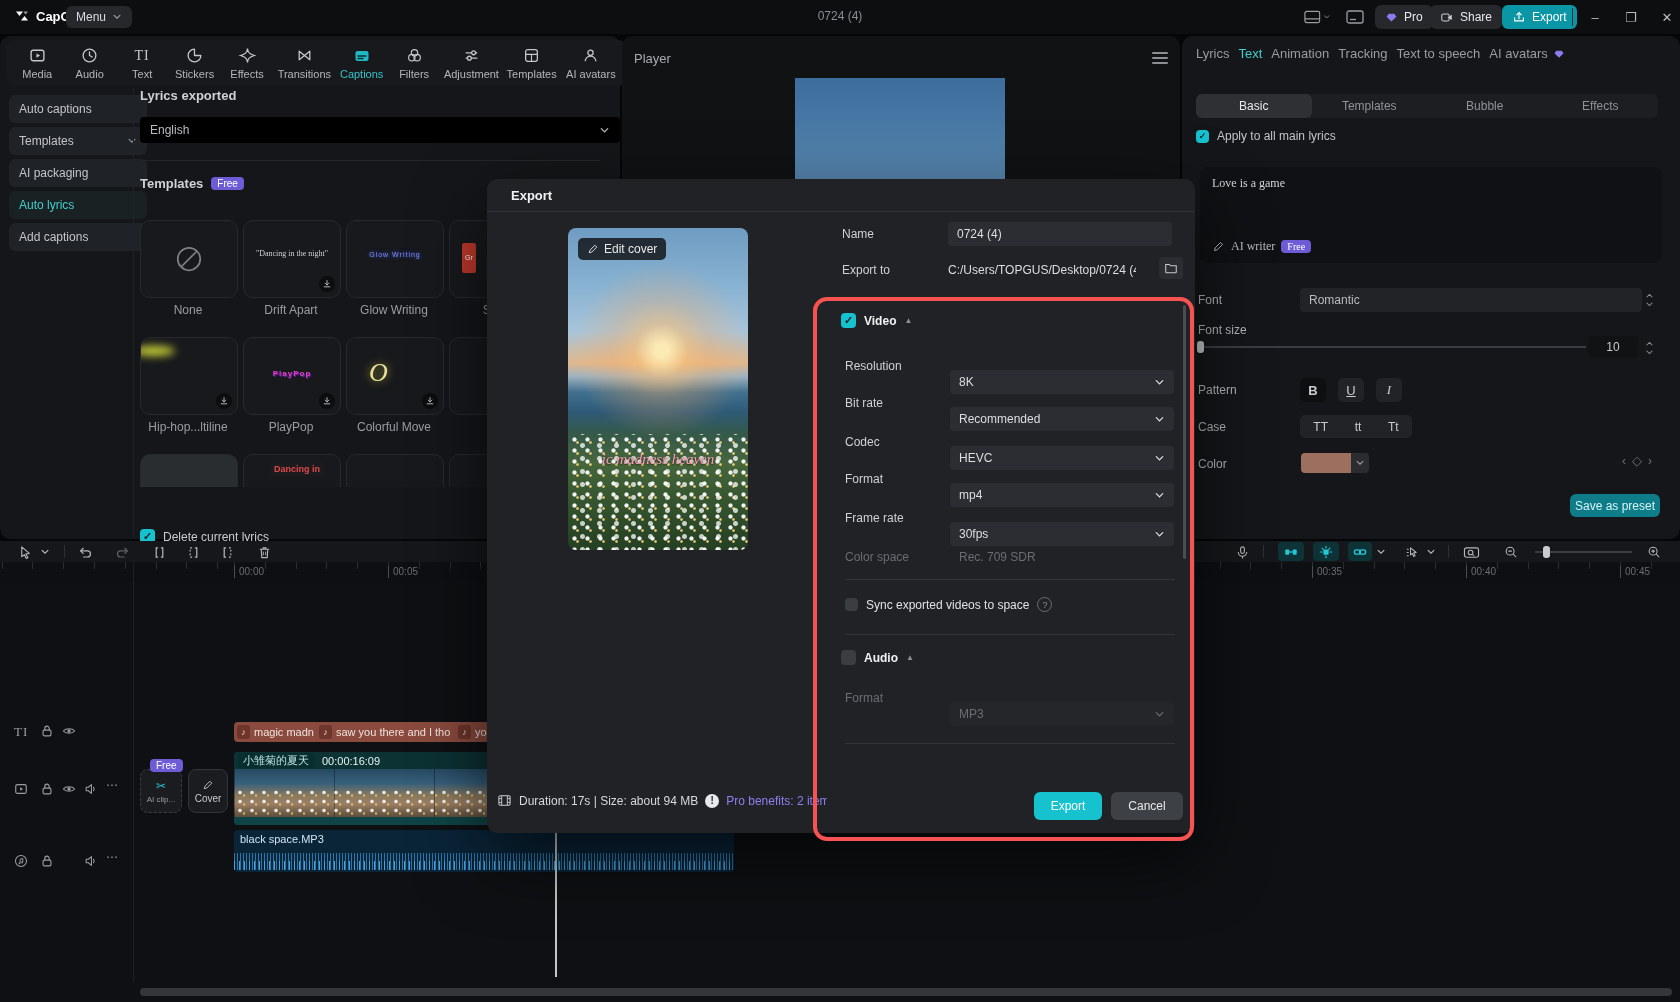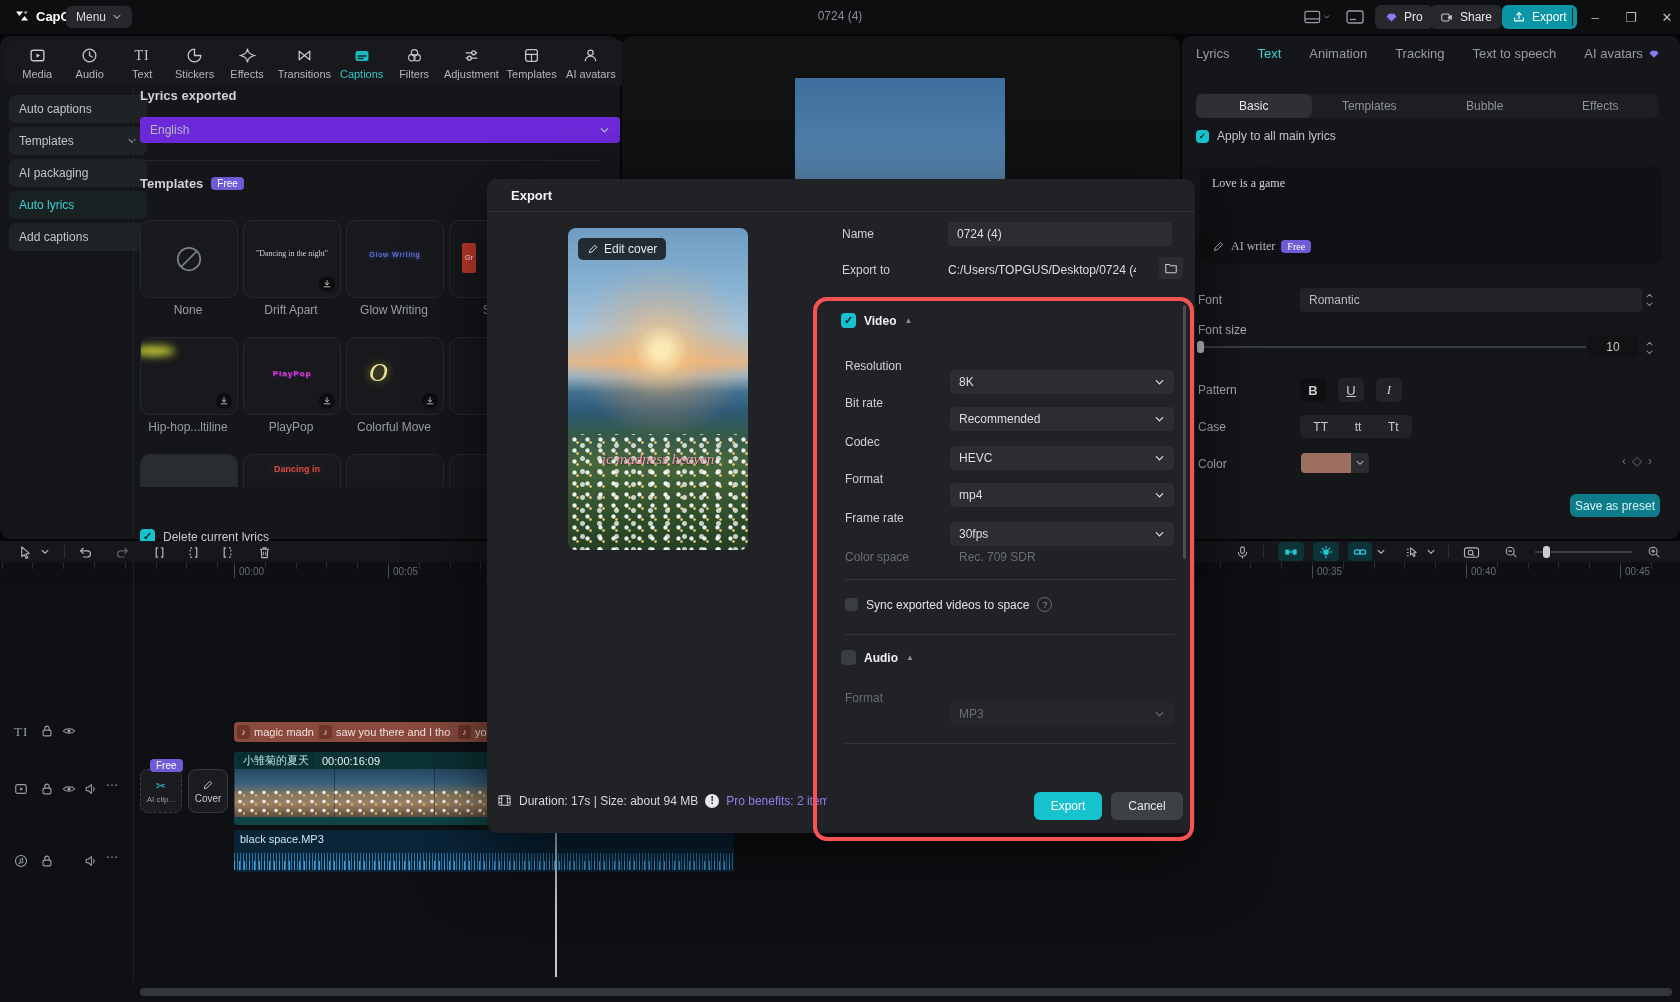--- a/index.html
+++ b/index.html
@@ -33,39 +33,39 @@
   .rb-item.active .rb-ic{color:#35c3c9;}
   .rb-ti{font-family:"Liberation Serif",serif;font-size:14px;letter-spacing:1px;}
 
   
   .sb-item{left:9px;width:118px;height:28px;background:#1f2226;border-radius:6px;display:flex;align-items:center;padding:0 10px;color:#c3c5c8;justify-content:space-between;}
   .sb-item.active{background:#1a2123;color:#3ecfcf;}
   #sb-divider{left:133px;top:52px;width:1px;height:449px;background:#202327;}
 
   
   .sec-label{color:#cfd1d4;font-weight:bold;font-size:13px;}
-  #lang-select{left:140px;top:117px;width:460px;height:26px;background:#6d28d9;border-radius:4px;display:flex;align-items:center;justify-content:space-between;padding:0 10px;color:#b9bbbe;}
+  #lang-select{left:140px;top:117px;width:460px;height:26px;background:#000000;border-radius:4px;display:flex;align-items:center;justify-content:space-between;padding:0 10px;color:#b9bbbe;}
   .free-badge{background:#6e5bd6;color:#fff;font-size:10px;border-radius:4px;padding:1px 6px;font-weight:normal;}
   #tpl-grid{left:140px;top:218px;width:470px;height:269px;overflow:hidden;}
   .card{position:absolute;width:96px;height:76px;background:#17191c;border:1px solid #26292d;border-radius:10px;overflow:hidden;}
   .card-label{position:absolute;width:96px;text-align:center;color:#9a9da1;font-size:12px;}
   .dl-badge{position:absolute;right:5px;bottom:5px;width:16px;height:16px;border-radius:50%;background:rgba(10,10,12,.8);color:#d6d8da;display:flex;align-items:center;justify-content:center;}
   #delete-row{left:140px;top:493px;gap:8px;}
   .check{width:15px;height:15px;border-radius:4px;background:#16c2cd;color:#04282b;font-size:11px;display:flex;align-items:center;justify-content:center;font-weight:bold;}
   .check.off{background:#3a3d42;color:transparent;}
 
   
   #player-head{left:12px;top:8px;width:534px;height:28px;justify-content:space-between;color:#a9abaf;font-size:13px;}
   #player-video{left:173px;top:42px;width:210px;height:420px;background:
     radial-gradient(circle at 50% 76%, rgba(255,214,150,.85), rgba(255,175,95,.35) 16%, transparent 42%),
     linear-gradient(180deg,#3c6d9c 0%,#6d9cc0 42%,#9dbfd6 60%,#c9a57e 72%,#3d6a8a 79%,#274b66 100%);}
   .hamburger span{display:block;width:16px;height:2px;background:#8b8e92;margin:3px 0;border-radius:1px;}
 
   
-  #rp-tabs{left:14px;top:10px;gap:28px;color:#9a9da0;font-size:13px;}
+  #rp-tabs{left:14px;top:10px;gap:9px;color:#9a9da0;font-size:13px;}
   #rp-tabs .active{color:#3ecfcf;}
   #rp-subtabs{left:14px;top:58px;width:462px;height:24px;background:#1c1e22;border-radius:6px;display:flex;}
   .subtab{flex:1;display:flex;align-items:center;justify-content:center;color:#8f9296;border-radius:6px;}
   .subtab.active{background:#2e3034;color:#e8e9eb;}
   #apply-row{left:14px;top:93px;gap:8px;color:#c3c5c8;}
   .check.sm{width:13px;height:13px;font-size:9px;}
   #lyric-box{left:18px;top:131px;width:462px;height:96px;background:#101114;border-radius:8px;font-family:Liberation Serif, serif;}
   #lyric-text{left:12px;top:9px;color:#d6d8da;}
   #ai-writer-row{left:12px;top:72px;gap:6px;color:#b9bbbe;}
   .rp-label{color:#b4b6ba;}
@@ -548,20 +548,28 @@
       <div class="card" style="left:309px;top:236px"></div>
     </div>
 
     <div id="delete-row" class="abs flex">
       <span class="check">✓</span>
       <span>Delete current lyrics</span>
     </div>
   </div>
 
   <div id="player-panel" class="abs">
+    <div id="player-head" class="abs flex">
+      <span>Player</span>
+      <span class="hamburger">
+          <span></span>
+          <span></span>
+          <span></span>
+        </span>
+    </div>
     <div id="player-video" class="abs"></div>
   </div>
 
   <div id="right-panel" class="abs panel">
     <div id="rp-tabs" class="abs flex">
       <span>Lyrics</span>
       <span class="active">Text</span>
       <span>Animation</span>
       <span>Tracking</span>
       <span>Text to speech</span>

